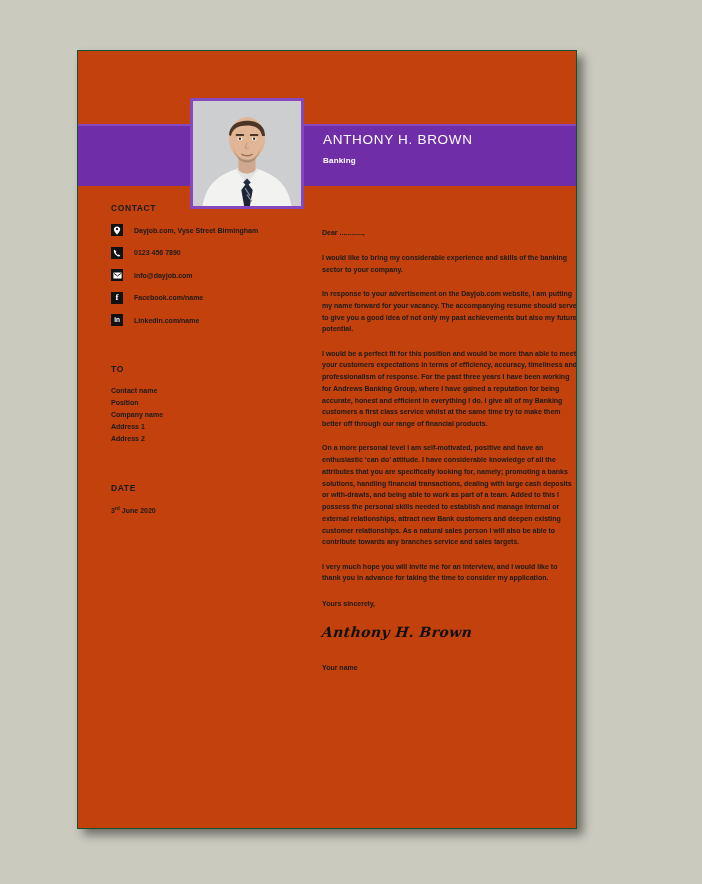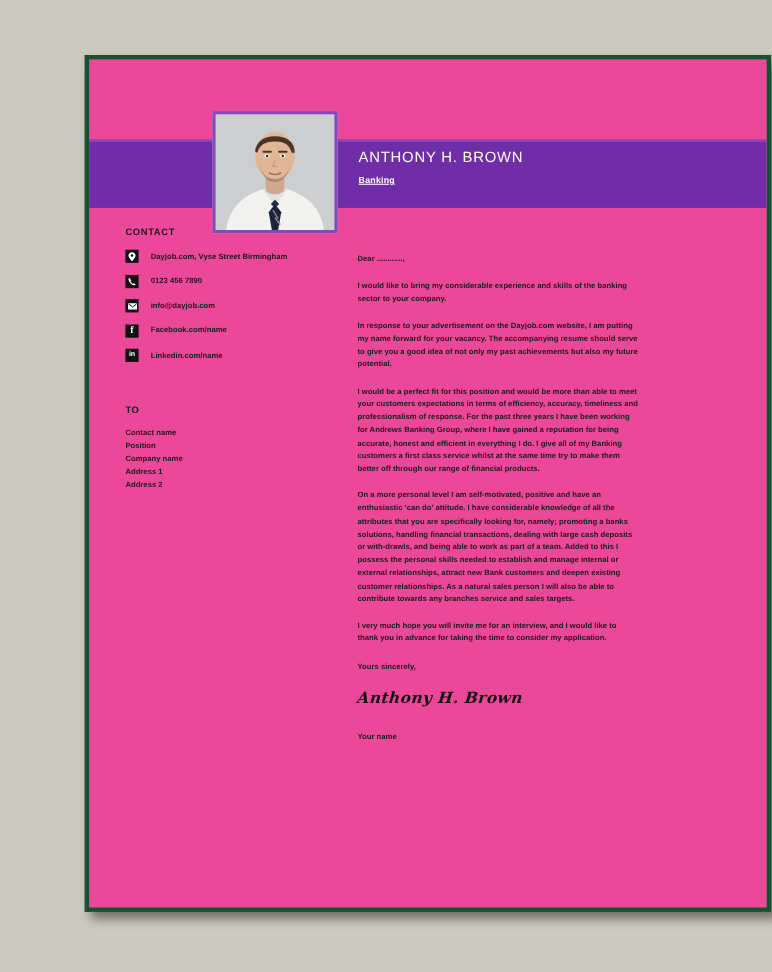--- a/index.html
+++ b/index.html
@@ -13,24 +13,24 @@
     font-family: "Liberation Sans", sans-serif;
     overflow: hidden;
     position: relative;
   }
 
   
   #page {
     position: absolute;
     left: 77px;
     top: 50px;
-    width: 624px;
+    width: 500px;
     height: 779px;
-    background: #ec4899;
-    border: 4px solid #14532d;
+    background: #c2410c;
+    border: 1px solid #14532d;
     box-sizing: border-box;
     box-shadow: 6px 6px 9px rgba(0,0,0,0.45);
     overflow: hidden;
   }
 
   
   #header-band {
     position: absolute;
     left: 0;
     top: 73px;
@@ -49,21 +49,20 @@
     font-size: 13.5px;
     letter-spacing: 0.7px;
     font-weight: 400;
     line-height: 1.1;
   }
   #role-line {
     font-size: 8px;
     font-weight: bold;
     margin-top: 8px;
     letter-spacing: 0.2px;
-    text-decoration: underline;
   }
 
   
   #photo-frame {
     position: absolute;
     left: 112px;
     top: 47px;
     width: 114px;
     height: 111px;
     border: 3px solid #8649bd;
@@ -273,20 +272,24 @@
 
     <div class="block">
       <div class="sec-head">TO</div>
       <div class="block-line">Contact name</div>
       <div class="block-line">Position</div>
       <div class="block-line">Company name</div>
       <div class="block-line">Address 1</div>
       <div class="block-line">Address 2</div>
     </div>
 
+    <div class="block">
+      <div class="sec-head">DATE</div>
+      <div class="block-line"><span>3</span><span class="sup">rd</span> <span>June 2020</span></div>
+    </div>
 
 
   </div>
 
   <div id="body-col">
     <div class="salutation">Dear ............,</div>
     <div class="para">I would like to bring my considerable experience and skills of the banking sector to your company.</div>
     <div class="para">In response to your advertisement on the Dayjob.com website, I am putting my name forward for your vacancy. The accompanying resume should serve to give you a good idea of not only my past achievements but also my future potential.</div>
     <div class="para">I would be a perfect fit for this position and would be more than able to meet your customers expectations in terms of efficiency, accuracy, timeliness and professionalism of response. For the past three years I have been working for Andrews Banking Group, where I have gained a reputation for being accurate, honest and efficient in everything I do. I give all of my Banking customers a first class service whilst at the same time try to make them better off through our range of financial products.</div>
     <div class="para">On a more personal level I am self-motivated, positive and have an enthusiastic ‘can do’ attitude. I have considerable knowledge of all the attributes that you are specifically looking for, namely; promoting a banks solutions, handling financial transactions, dealing with large cash deposits or with-drawls, and being able to work as part of a team. Added to this I possess the personal skills needed to establish and manage internal or external relationships, attract new Bank customers and deepen existing customer relationships. As a natural sales person I will also be able to contribute towards any branches service and sales targets.</div>

